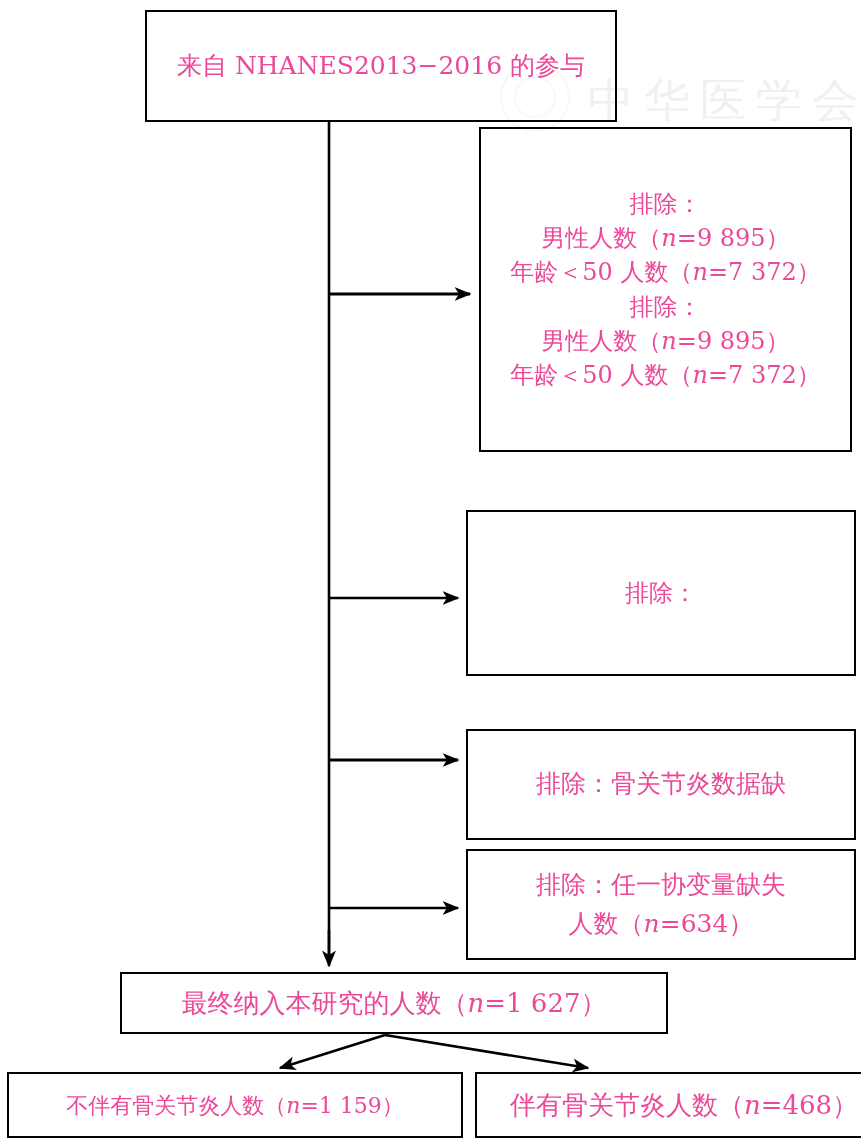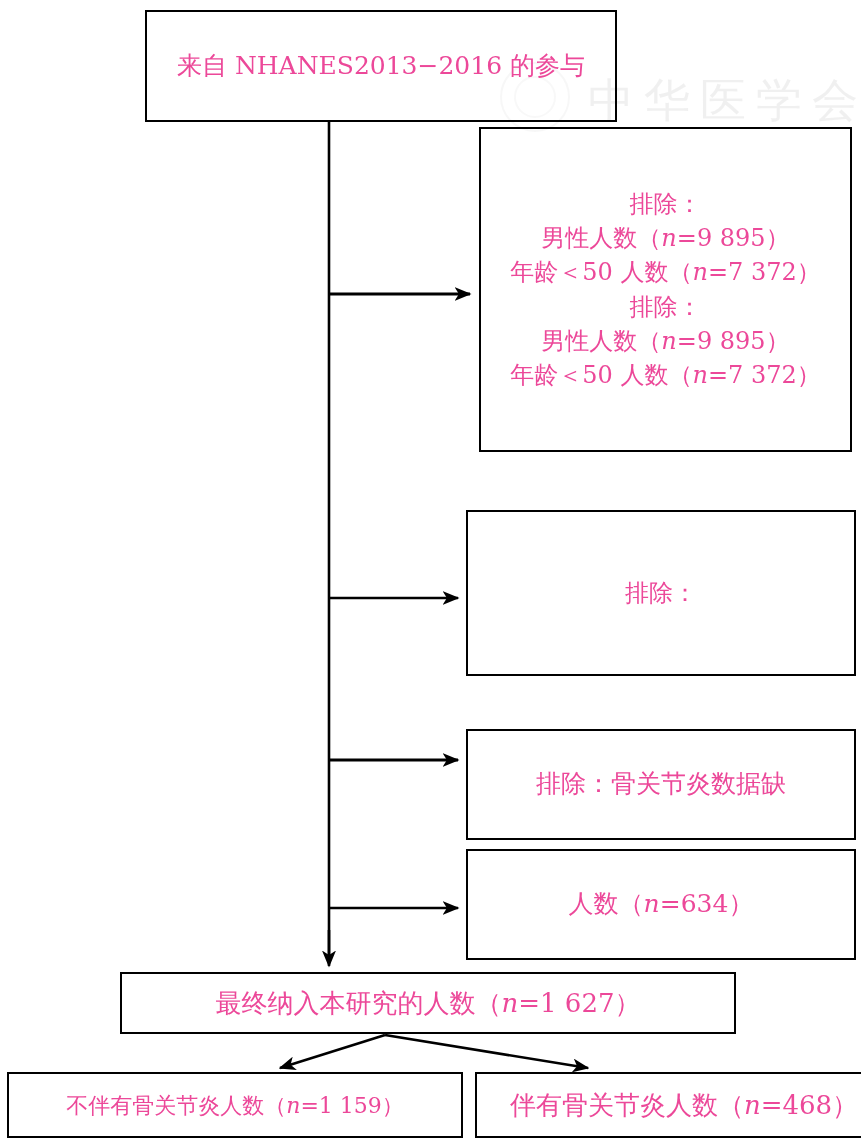--- a/index.html
+++ b/index.html
@@ -128,24 +128,25 @@
 
   <div class="box" style="left:466px; top:510px; width:390px; height:166px; font-size:24px; line-height:1.52;">
     <span class="line">排除：</span>
   </div>
 
   <div class="box" style="left:466px; top:712px; width:390px; height:111px; font-size:25px; line-height:1.55;margin-top:17px;">
     <span class="line">排除：骨关节炎数据缺</span>
   </div>
 
   <div class="box" style="left:466px; top:849px; width:390px; height:111px; font-size:25px; line-height:1.55;">
+    <span class="line">排除：任一协变量缺失</span>
     <span class="line">人数（<span class="ital">n</span>=634）</span>
   </div>
 
-  <div class="box" style="left:120px; top:972px; width:616px; height:62px; font-size:26px;">
+  <div class="box" style="left:120px; top:972px; width:548px; height:62px; font-size:26px;">
     <span class="line">最终纳入本研究的人数（<span class="ital">n</span>=1 627）</span>
   </div>
 
   <div class="box" style="left:7px; top:1072px; width:456px; height:66px; font-size:22px;">
     <span class="line">不伴有骨关节炎人数（<span class="ital">n</span>=1 159）</span>
   </div>
 
   <div class="box" style="left:475px; top:1072px; width:418px; height:66px; font-size:26px;">
     <span class="line">伴有骨关节炎人数（<span class="ital">n</span>=468）</span>
   </div>

